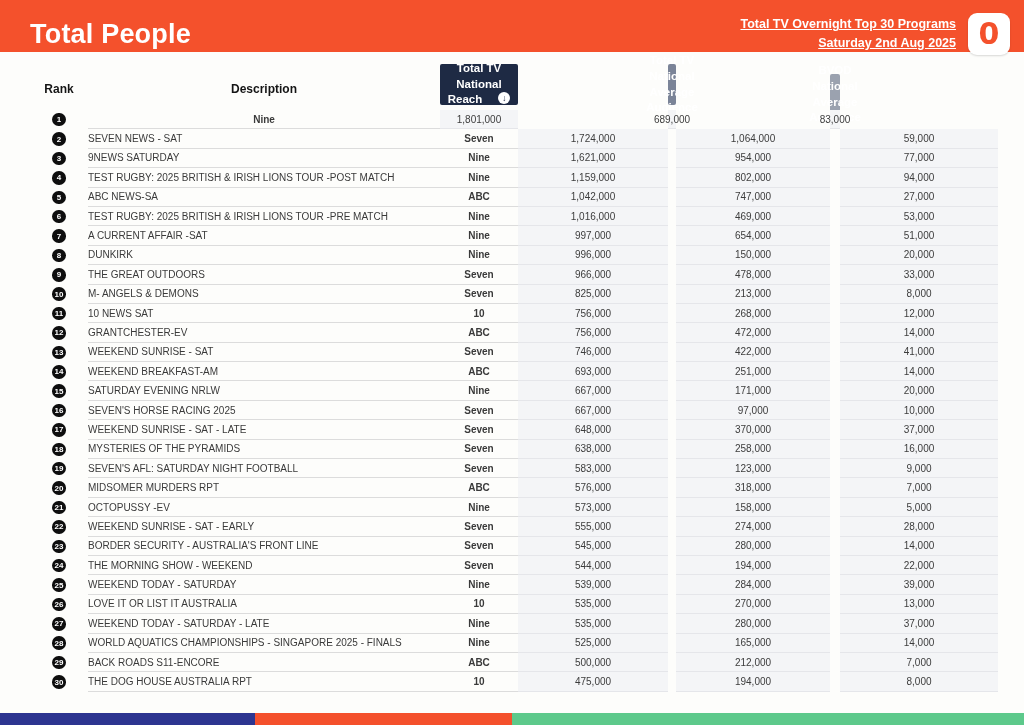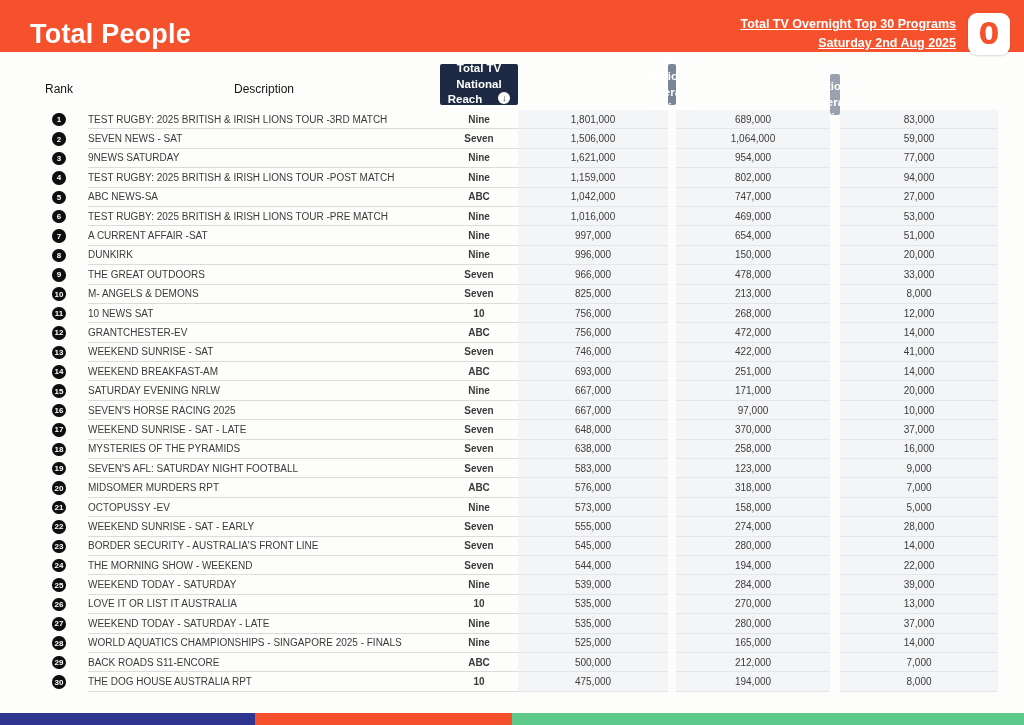--- a/index.html
+++ b/index.html
@@ -25,21 +25,21 @@
 
   
   .table-wrap { position:absolute; top:62px; left:30px; width:968px; }
   .grid-row {
     display:grid;
     grid-template-columns:58px 352px 78px 150px 8px 154px 10px 158px;
   }
   .thead { height:45px; }
   .col-head {
     display:flex; align-items:center; justify-content:center;
-    font-weight:normal; font-size:12px; color:#151515;
+    font-weight:bold; font-size:12px; color:#151515;
   }
   .pill {
     margin-top:2px; height:41px; border-radius:2px;
     display:flex; flex-direction:column; align-items:center; justify-content:center;
     color:#ffffff; font-weight:bold; font-size:11.5px; line-height:1.35; text-align:center;
   }
   .pill-line2 { display:flex; align-items:flex-start; gap:16px; }
   .sort-icon {
     width:12px; height:12px; border-radius:50%; background:#ffffff;
     color:#1E2A44; font-size:9px; font-weight:bold;
@@ -103,36 +103,35 @@
         <span>BVOD National</span>
         <span>Average Audience</span>
       </div>
     </div>
 
     <div class="tbody" id="tbody">
       <div class="grid-row row">
         <div class="cell cell-rank">
           <span class="rank-badge">1</span>
         </div>
-        <div class="cell cell-desc">TEST RUGBY: 2025 BRITISH &amp; IRISH LIONS TOUR -3RD MATCH</div>
         <div class="cell cell-net">Nine</div>
         <div class="cell cell-num">1,801,000</div>
         <div></div>
         <div class="cell cell-num">689,000</div>
         <div></div>
         <div class="cell cell-num">83,000</div>
       </div>
 
       <div class="grid-row row">
         <div class="cell cell-rank">
           <span class="rank-badge">2</span>
         </div>
         <div class="cell cell-desc">SEVEN NEWS - SAT</div>
         <div class="cell cell-net">Seven</div>
-        <div class="cell cell-num">1,506,000</div>
+        <div class="cell cell-num">1,724,000</div>
         <div></div>
         <div class="cell cell-num">1,064,000</div>
         <div></div>
         <div class="cell cell-num">59,000</div>
       </div>
 
       <div class="grid-row row">
         <div class="cell cell-rank">
           <span class="rank-badge">3</span>
         </div>

